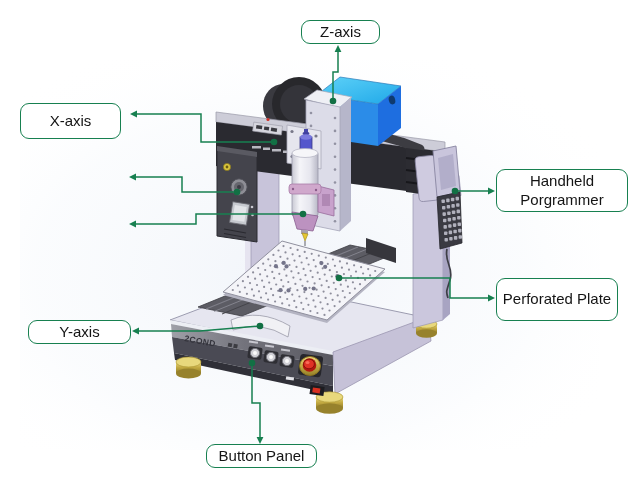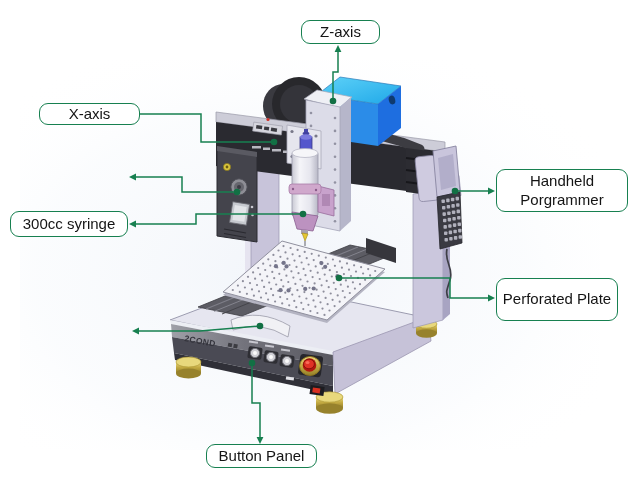--- a/index.html
+++ b/index.html
@@ -450,19 +450,19 @@
     <circle cx="237" cy="192" r="3.3"></circle>
     <circle cx="303" cy="214" r="3.3"></circle>
     <circle cx="260" cy="326" r="3.3"></circle>
     <circle cx="455" cy="191" r="3.3"></circle>
     <circle cx="339" cy="278" r="3.3"></circle>
     <circle cx="252" cy="363" r="3.3"></circle>
   </g>
 </svg>
 
 <div class="callout" style="left:301px;top:20px;width:79px;height:24px">Z-axis</div>
-<div class="callout" style="left:39px;top:103px;width:101px;height:22px">X-axis</div>
-<div class="callout" style="left:10px;top:211px;width:118px;height:26px">300cc syringe</div>
+<div class="callout" style="left:20px;top:103px;width:101px;height:36px">X-axis</div>
+<div class="callout" style="left:28px;top:320px;width:103px;height:24px">Y-axis</div>
 <div class="callout" style="left:496px;top:169px;width:132px;height:43px">Handheld Porgrammer</div>
 <div class="callout" style="left:496px;top:278px;width:122px;height:43px">Perforated Plate</div>
 <div class="callout" style="left:206px;top:444px;width:111px;height:24px">Button Panel</div>
 
 </div>
 
 </body></html>

